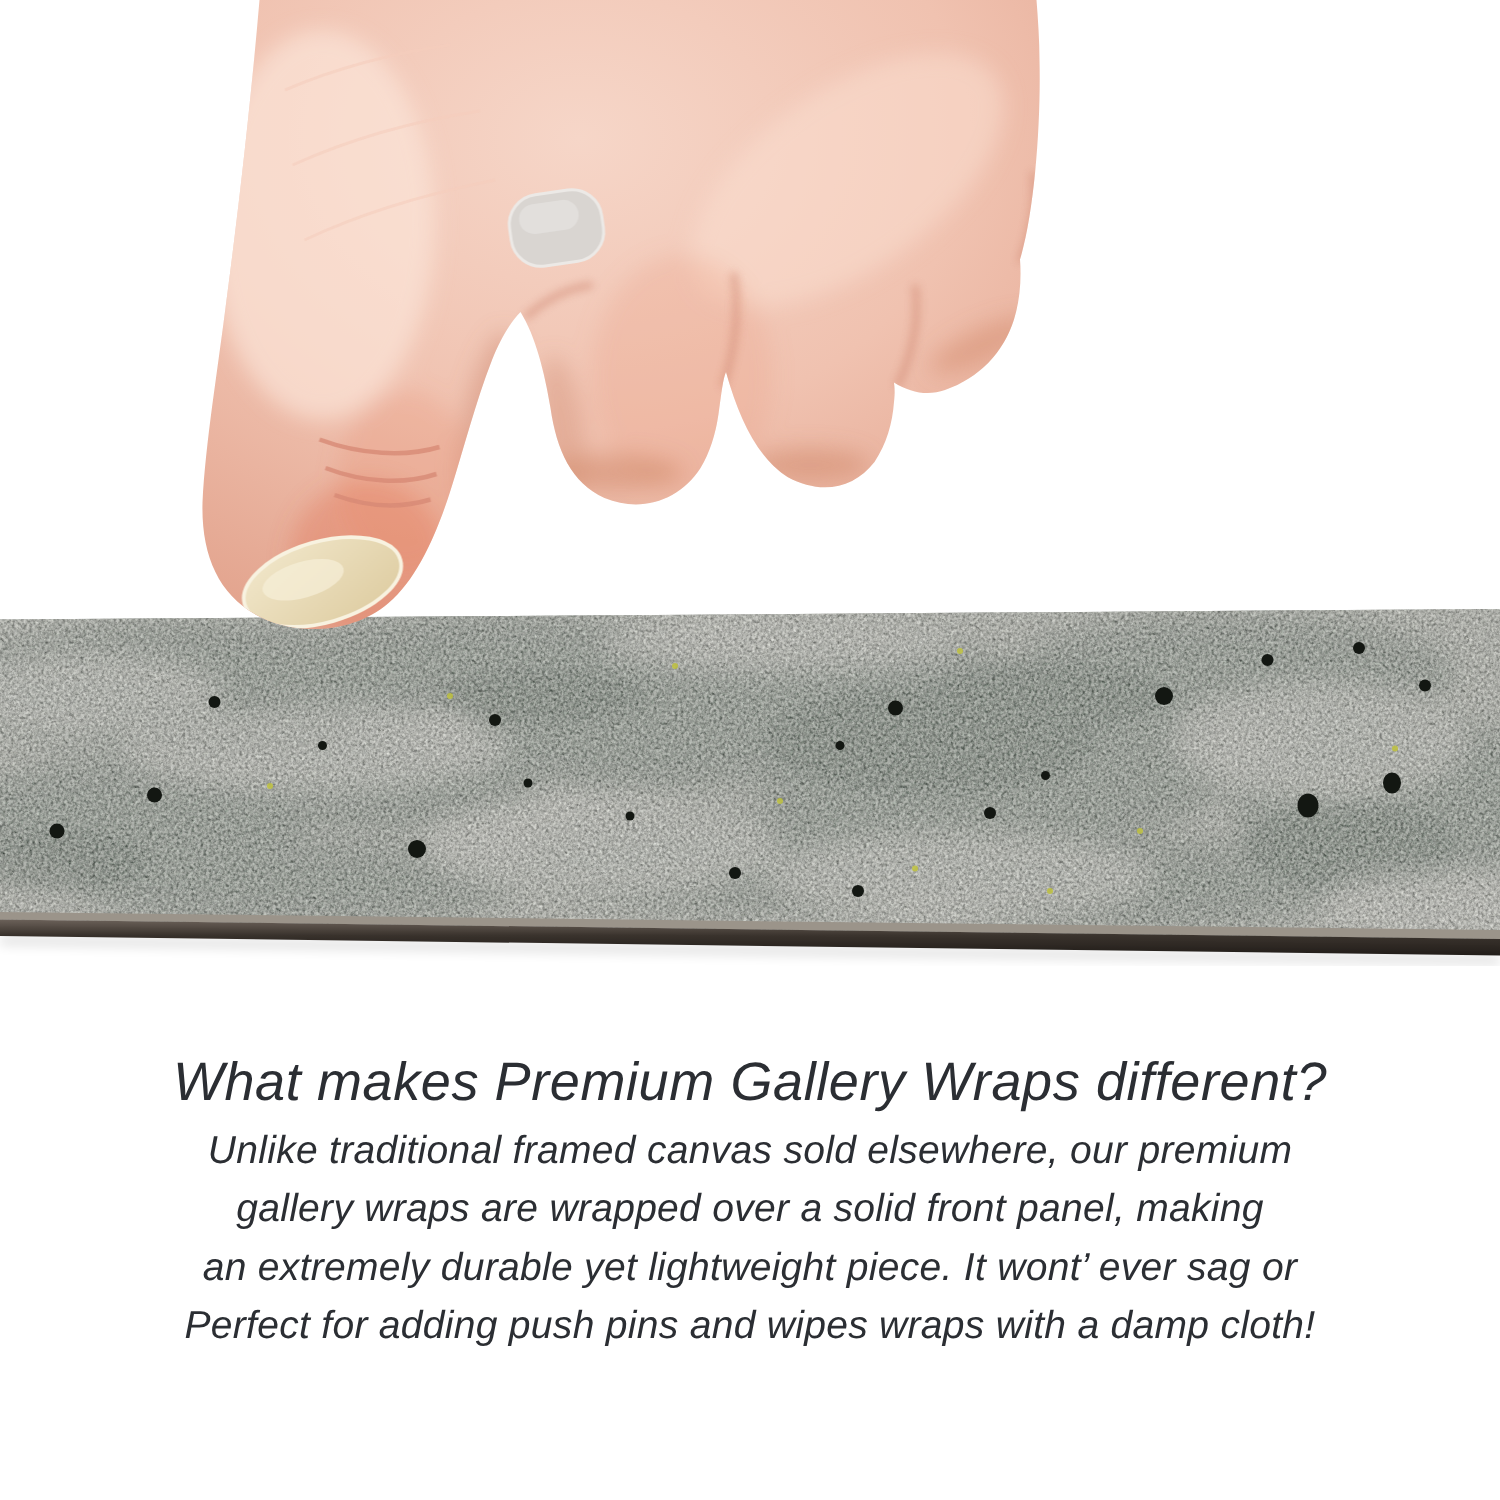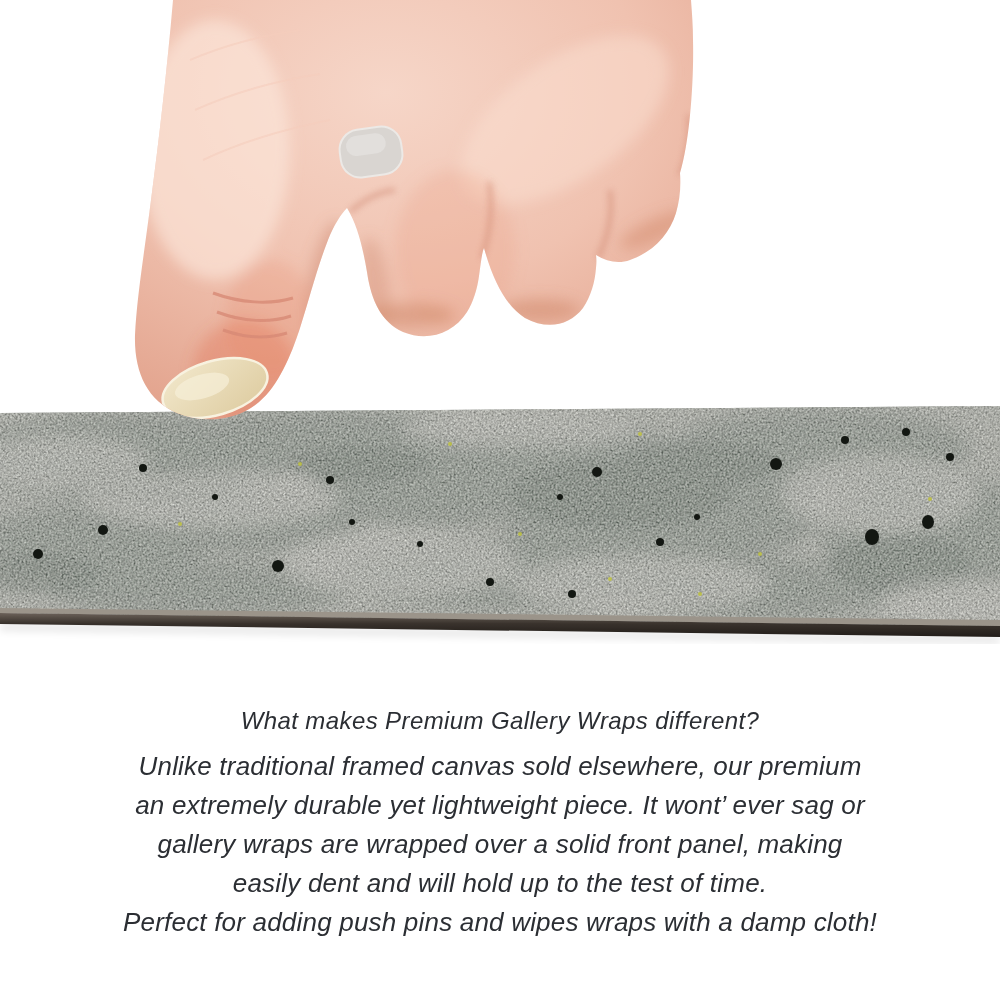--- a/index.html
+++ b/index.html
@@ -8,21 +8,21 @@
     background:#ffffff;overflow:hidden;
     font-family:"Liberation Sans",sans-serif;
   }
   .hand-wrap{position:absolute;left:95px;top:0;width:630px;height:430px;z-index:3;}
   .strip-wrap{position:absolute;left:0;top:404px;width:1000px;height:240px;z-index:2;}
   .text-block{
     position:absolute;left:0;top:700px;width:1000px;z-index:4;
     text-align:center;color:#2b2e33;font-style:italic;
   }
   .headline{
-    font-size:24px;line-height:42px;font-weight:500;letter-spacing:.4px;margin:0 0 5px 0;
+    font-size:36px;line-height:42px;font-weight:500;letter-spacing:.4px;margin:0 0 5px 0;
   }
   .bodyline{
     font-size:26px;line-height:39px;font-weight:400;letter-spacing:.2px;white-space:nowrap;
   }
 </style>
 </head>
 <body>
 
 <div class="stage">
 
@@ -211,19 +211,18 @@
           <ellipse cx="120" cy="388" rx="54" ry="27" fill="url(#thumbNailGrad)" stroke="#f8f2e0" stroke-width="2.5"></ellipse>
           <ellipse cx="108" cy="383" rx="28" ry="12" fill="#f7efd8" opacity="0.7"></ellipse>
         </g>
       </g>
     </svg>
   </div>
 
   <div class="text-block">
     <h1 class="headline">What makes Premium Gallery Wraps different?</h1>
     <div class="bodyline">Unlike traditional framed canvas sold elsewhere, our premium</div>
+    <div class="bodyline">gallery wraps are wrapped over a solid front panel, making</div>
     <div class="bodyline">an extremely durable yet lightweight piece. It wont’ ever sag or</div>
-    <div class="bodyline">gallery wraps are wrapped over a solid front panel, making</div>
-    <div class="bodyline">easily dent and will hold up to the test of time.</div>
     <div class="bodyline">Perfect for adding push pins and wipes wraps with a damp cloth!</div>
   </div>
 
 </div>
 
 </body></html>

